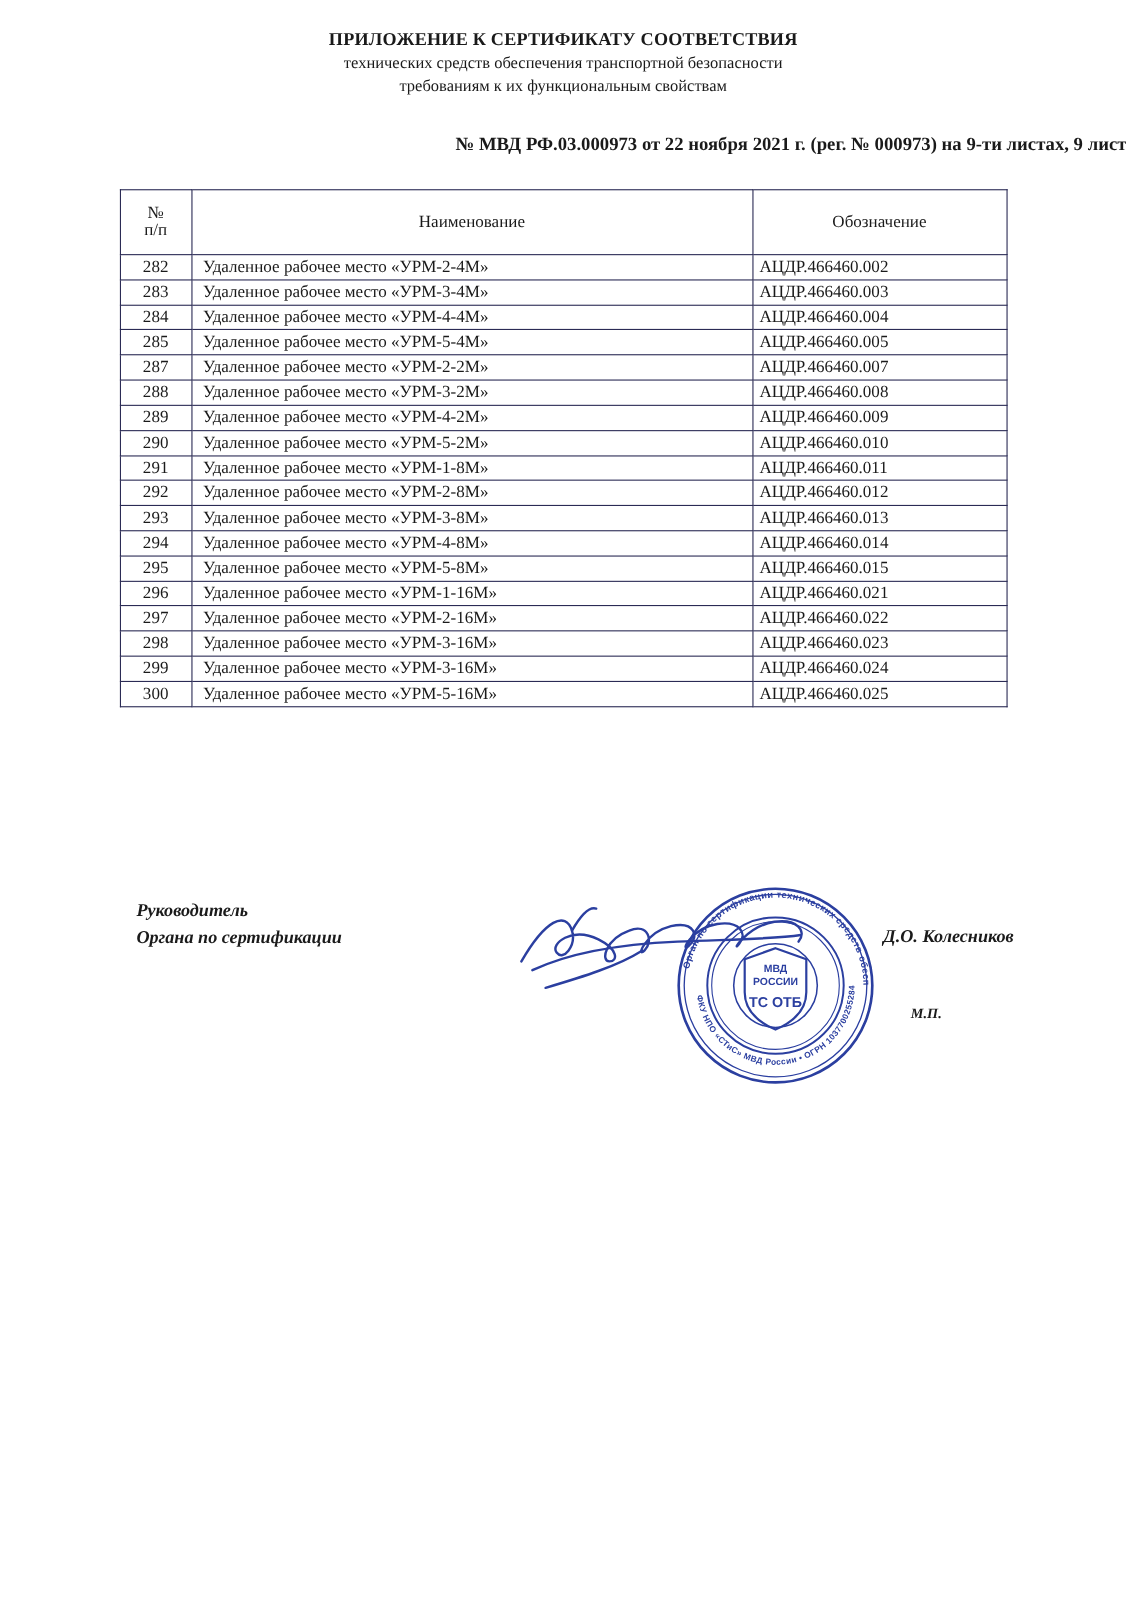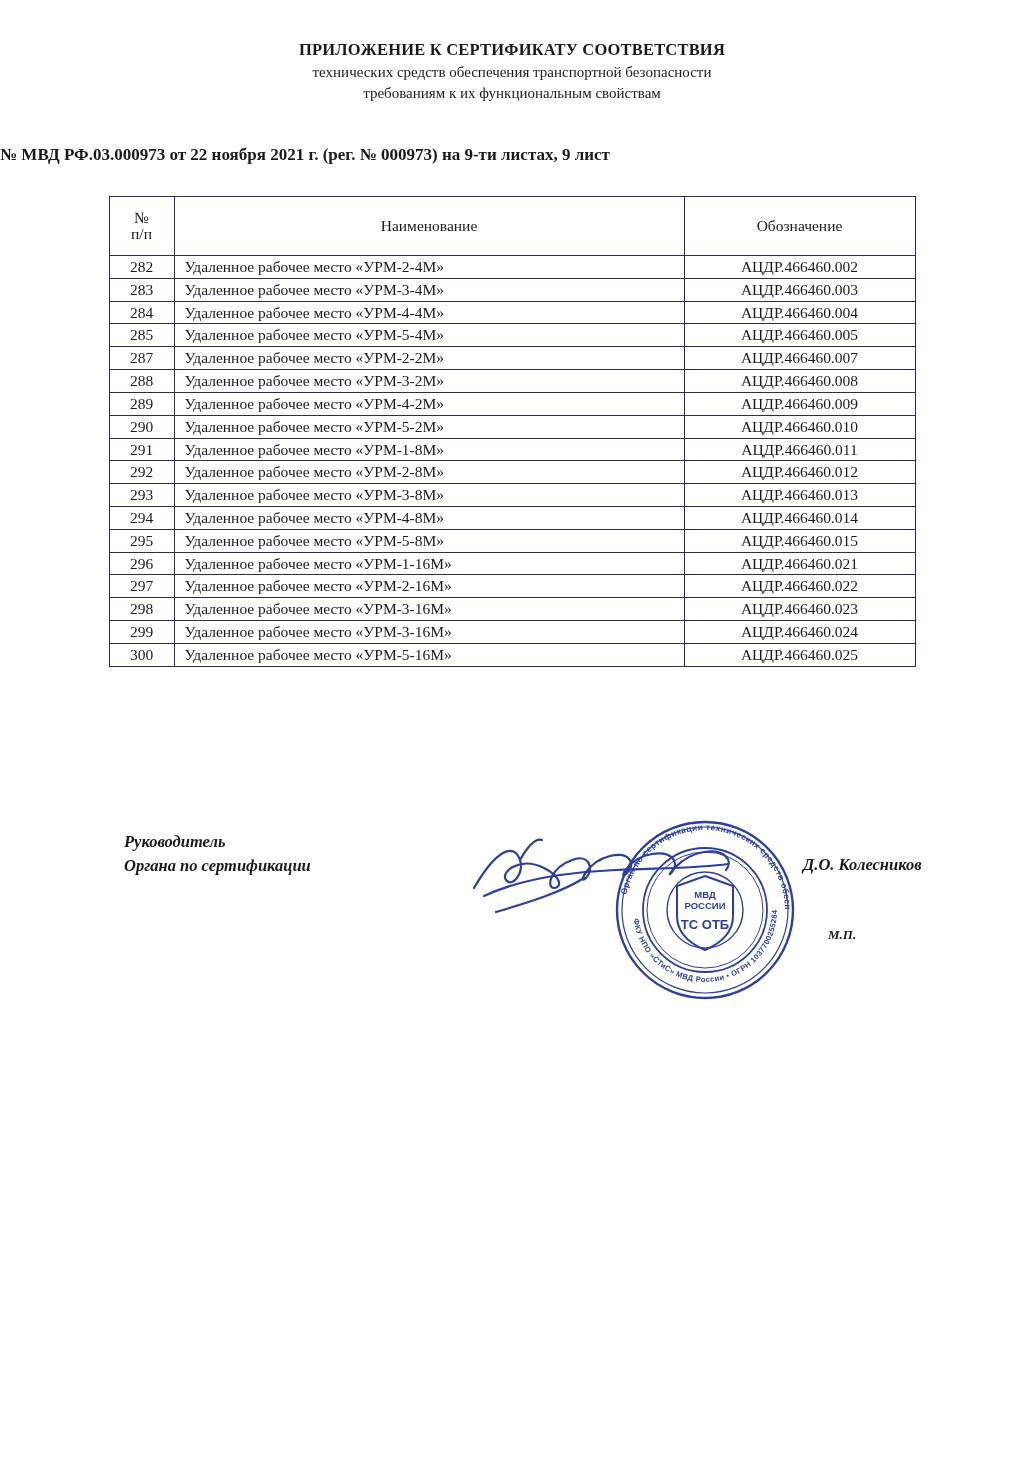--- a/index.html
+++ b/index.html
@@ -17,39 +17,39 @@
   }
   .page {
     position: relative;
     width: 1024px;
     height: 1457px;
     padding: 0;
     box-sizing: border-box;
   }
   .header {
     text-align: center;
-    margin-top: 40px;
+    margin-top: 26px;
   }
   .header .line1 {
     font-size: 16.5px;
     font-weight: bold;
     letter-spacing: 0.2px;
     text-transform: uppercase;
   }
   .header .line2,
   .header .line3 {
     font-size: 15px;
     font-weight: normal;
     margin-top: 4px;
   }
   .cert-line {
-    text-align: left;
+    text-align: right;
     font-size: 17px;
     font-weight: bold;
-    margin-top: 43px;
+    margin-top: 33px;
   }
   table.items {
     border-collapse: collapse;
     margin: 31px auto 0 auto;
     width: 807px;
     table-layout: fixed;
   }
   table.items th,
   table.items td {
     border: 1px solid #2b2b55;
@@ -73,21 +73,20 @@
   }
   table.items tbody td.c-num {
     text-align: center;
     width: 56px;
   }
   table.items tbody td.c-name {
     text-align: left;
     padding-left: 10px;
   }
   table.items tbody td.c-desig {
-    text-align: center;
     width: 222px;
   }
   .signature-block {
     position: absolute;
     left: 124px;
     top: 790px;
     font-size: 16.5px;
     font-style: italic;
     font-weight: bold;
     line-height: 1.45;

